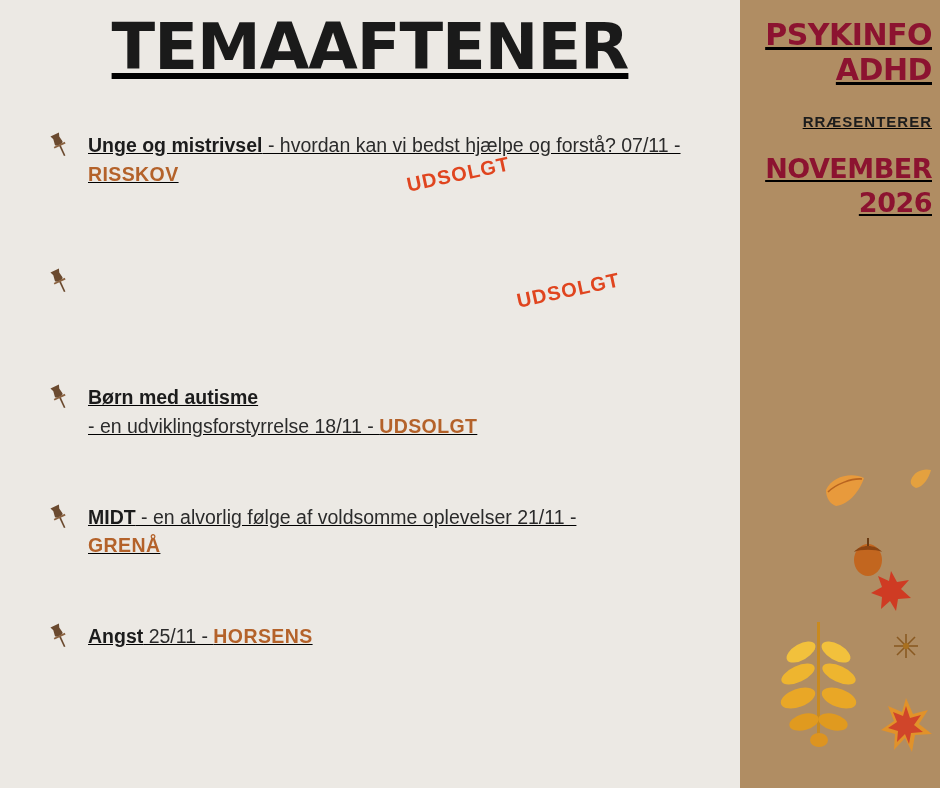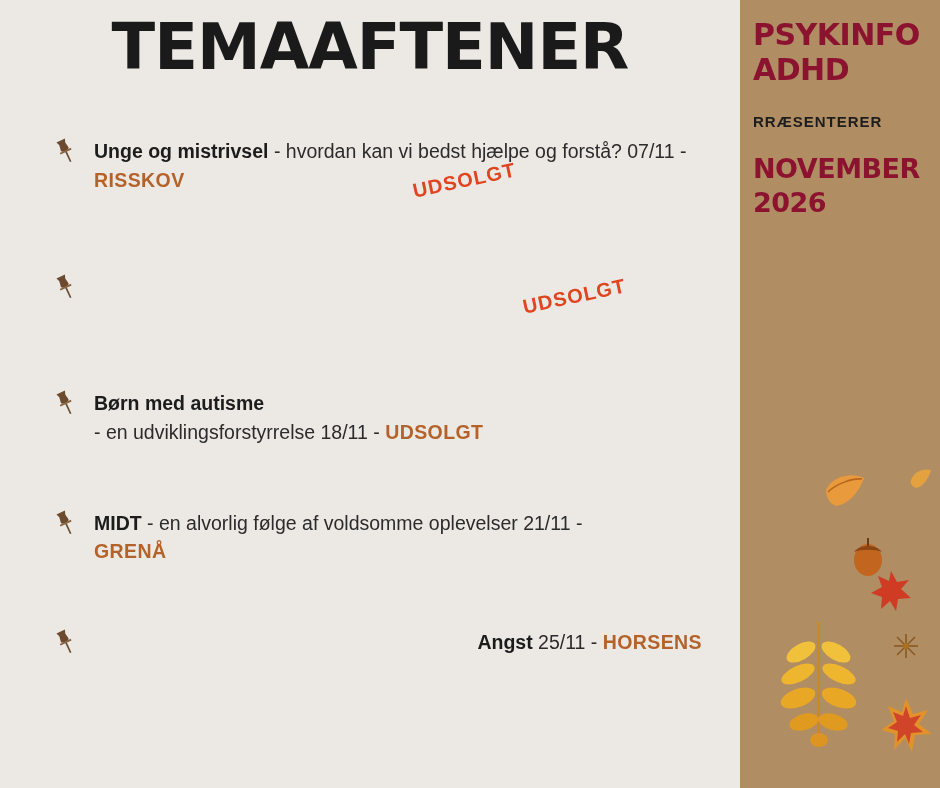--- a/index.html
+++ b/index.html
@@ -13,20 +13,21 @@
     font-family: "Liberation Sans", sans-serif;
     background: #ece9e4;
     overflow: hidden;
   }
   .poster {
     position: relative;
     width: 940px;
     height: 664px;
     display: flex;
     background: #ece9e4;
+    text-decoration: underline;
   }
   
   .left {
     position: relative;
     width: 740px;
     height: 788px;
     background: #ece9e4;
     padding: 0;
   }
   .poster-title {
@@ -34,21 +35,21 @@
     font-weight: bold;
     font-size: 64px;
     letter-spacing: -1px;
     color: #1a1a1a;
     text-align: center;
     margin: 0;
     padding: 14px 0 0 0;
     line-height: 1.05;
   }
   .events {
-    margin: 8px;
+    margin: 2px;
     padding: 30px 0 0 16px;
     list-style: none;
   }
   .event {
     position: relative;
     padding: 0 30px 0 70px;
     margin-bottom: 42px;
     min-height: 54px;
   }
   .event-text {
@@ -90,22 +91,22 @@
   .right {
     position: relative;
     width: 200px;
     height: 788px;
     background: #b08d63;
     overflow: hidden;
   }
   .right-inner {
     position: relative;
     z-index: 3;
-    padding: 18px 8px 0 13px;
-    text-align: left;
+    padding: 18px 8px 0 0;
+    text-align: right;
   }
   .brand {
     font-family: "DejaVu Sans", sans-serif;
     font-weight: bold;
     font-size: 30px;
     line-height: 1.15;
     color: #8c1330;
     margin: 0;
     letter-spacing: -0.5px;
   }
@@ -210,21 +211,21 @@
               <rect x="16.2" y="15" width="1.8" height="13" fill="#6b4a2f"></rect>
               <path d="M10.5 14.5 L23.5 14.5 L23.5 16.5 L10.5 16.5 Z" fill="#8a6240"></path>
             </g>
           </svg>
         </span>
         <div class="event-text">
           <b>MIDT</b><span> - en alvorlig følge af voldsomme oplevelser 21/11 - </span><br><span class="place">GRENÅ</span>
         </div>
       </li>
 
-      <li class="event" style="margin-top:62px;text-align:right;">
+      <li class="event" style="margin-top:62px;">
         <span class="pin">
           <svg viewBox="0 0 32 32" width="30" height="30">
             <g transform="rotate(-25 16 16)">
               <path d="M12 3 L22 3 L20.5 7 L21.5 13 C21.5 14 20 15 19 15 L15 15 C14 15 12.5 14 12.5 13 L13.5 7 Z" fill="#6b4a2f"></path>
               <rect x="16.2" y="15" width="1.8" height="13" fill="#6b4a2f"></rect>
               <path d="M10.5 14.5 L23.5 14.5 L23.5 16.5 L10.5 16.5 Z" fill="#8a6240"></path>
             </g>
           </svg>
         </span>
         <div class="event-text">

